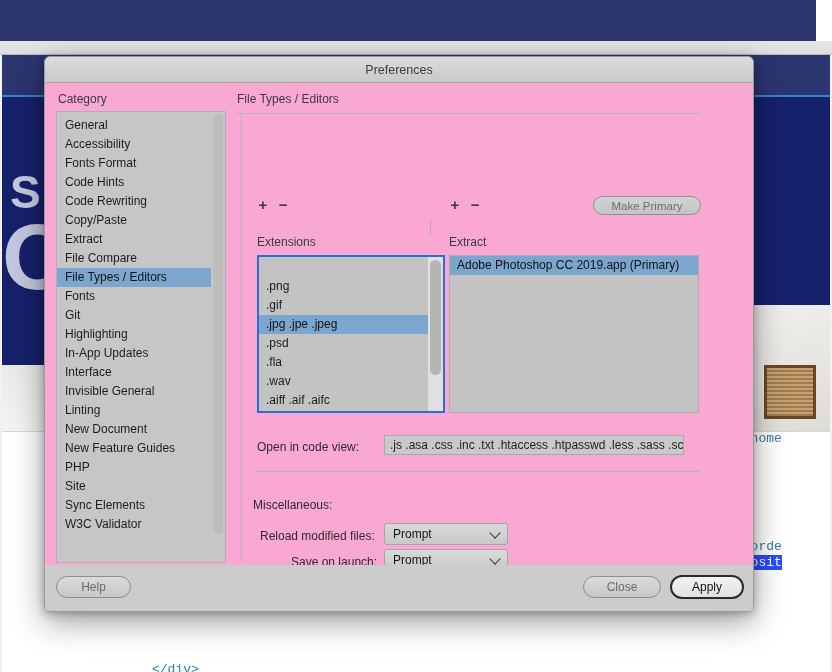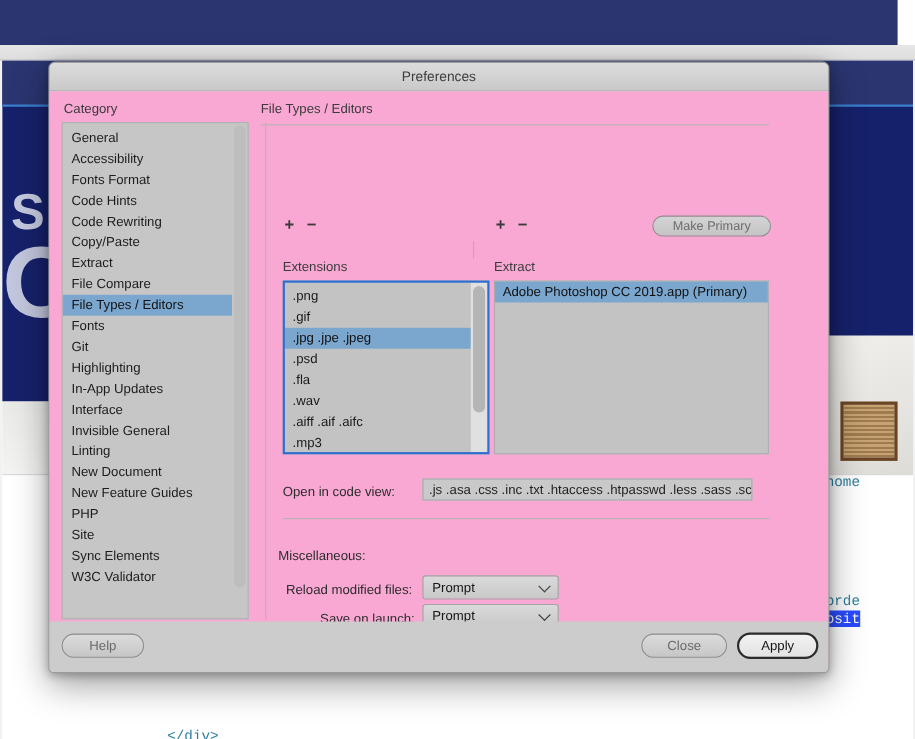--- a/index.html
+++ b/index.html
@@ -194,21 +194,21 @@
   
   .ext-listbox {
     position: absolute; left: 212px; top: 155px;
     width: 188px; height: 158px;
     background: #c3c3c3;
     border: 2px solid #2d6fd0;
     overflow: hidden;
   }
   .ext-list {
     position: absolute; top: 0; left: 0; right: 15px; bottom: 0;
-    padding-top: 3px;
+    padding-top: 20px;
   }
   .ext-item {
     height: 19px; line-height: 19px; padding-left: 7px;
     font-size: 12px; color: #1a1a1a; white-space: nowrap; cursor: default;
   }
   .ext-item.selected { background: #7ba7cf; color: #101010; }
   .ext-scrollbar {
     position: absolute; right: 0; top: 0; bottom: 0; width: 15px;
     background: #e0e0e0;
   }

